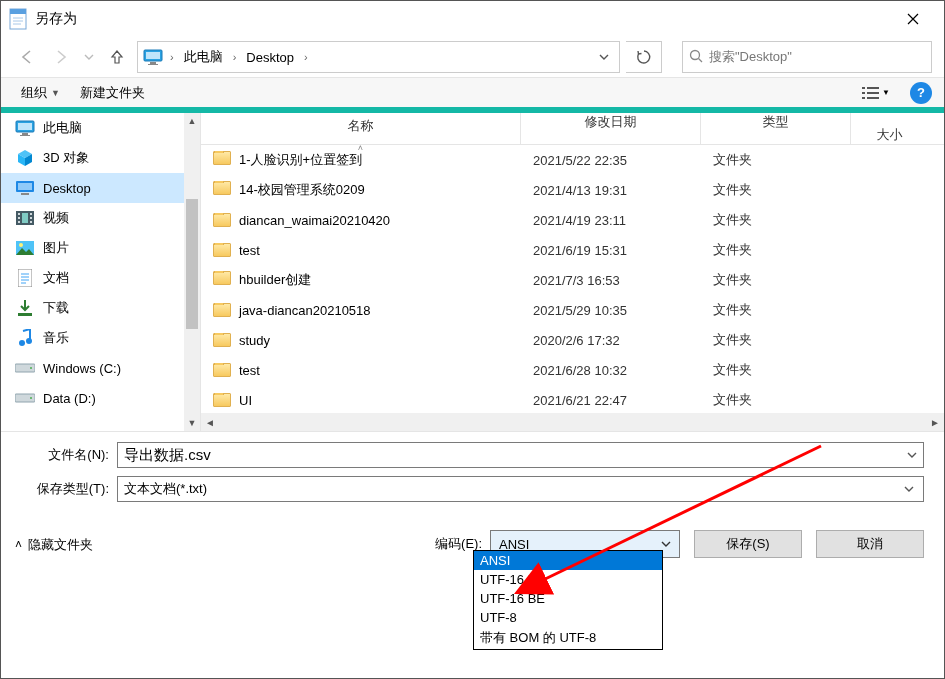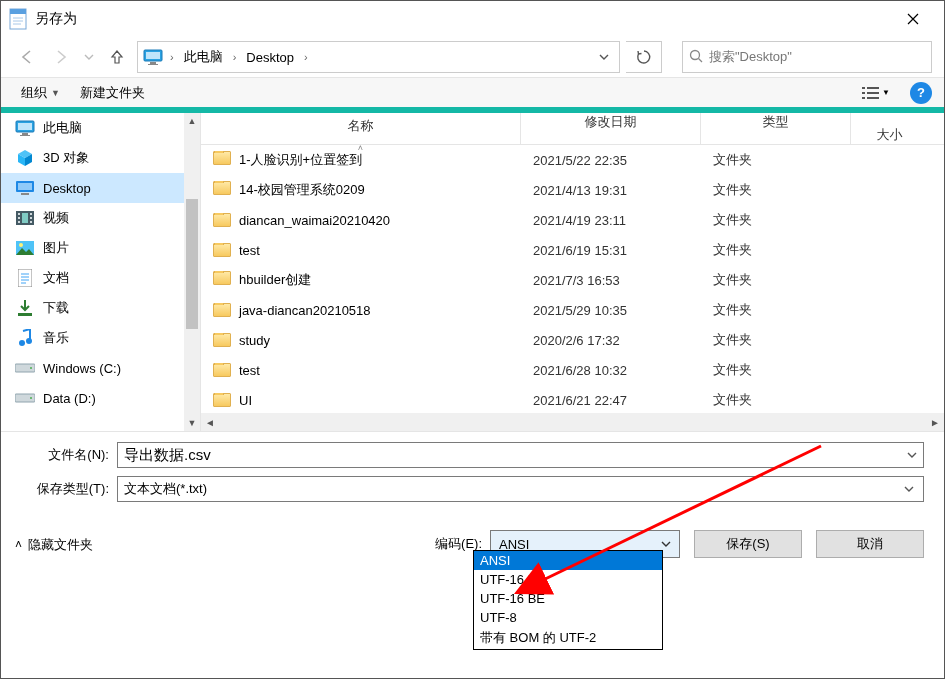--- a/index.html
+++ b/index.html
@@ -461,21 +461,21 @@
       </div>
     <div class="btn">
         <span>取消</span>
       </div>
 
     <div class="dropdown" id="enc-dropdown" style="left:472px; top:34px;">
         <div class="opt selected">ANSI</div>
         <div class="opt">UTF-16 LE</div>
         <div class="opt">UTF-16 BE</div>
         <div class="opt">UTF-8</div>
-        <div class="opt">带有 BOM 的 UTF-2</div>
+        <div class="opt">带有 BOM 的 UTF-8</div>
       </div>
   </div>
 
   <svg class="redarrow" style="left:480px; top:440px;" width="350" height="170" viewBox="0 0 350 170">
     <defs>
       <marker id="ah" markerWidth="12" markerHeight="12" refX="2" refY="6" orient="auto">
         <path d="M0 0 L12 6 L0 12 Z" fill="#ff0000"></path>
       </marker>
     </defs>
     <line x1="340" y1="5" x2="60" y2="140" stroke="#ff0000" stroke-width="3" marker-end="url(#ah)"></line>

